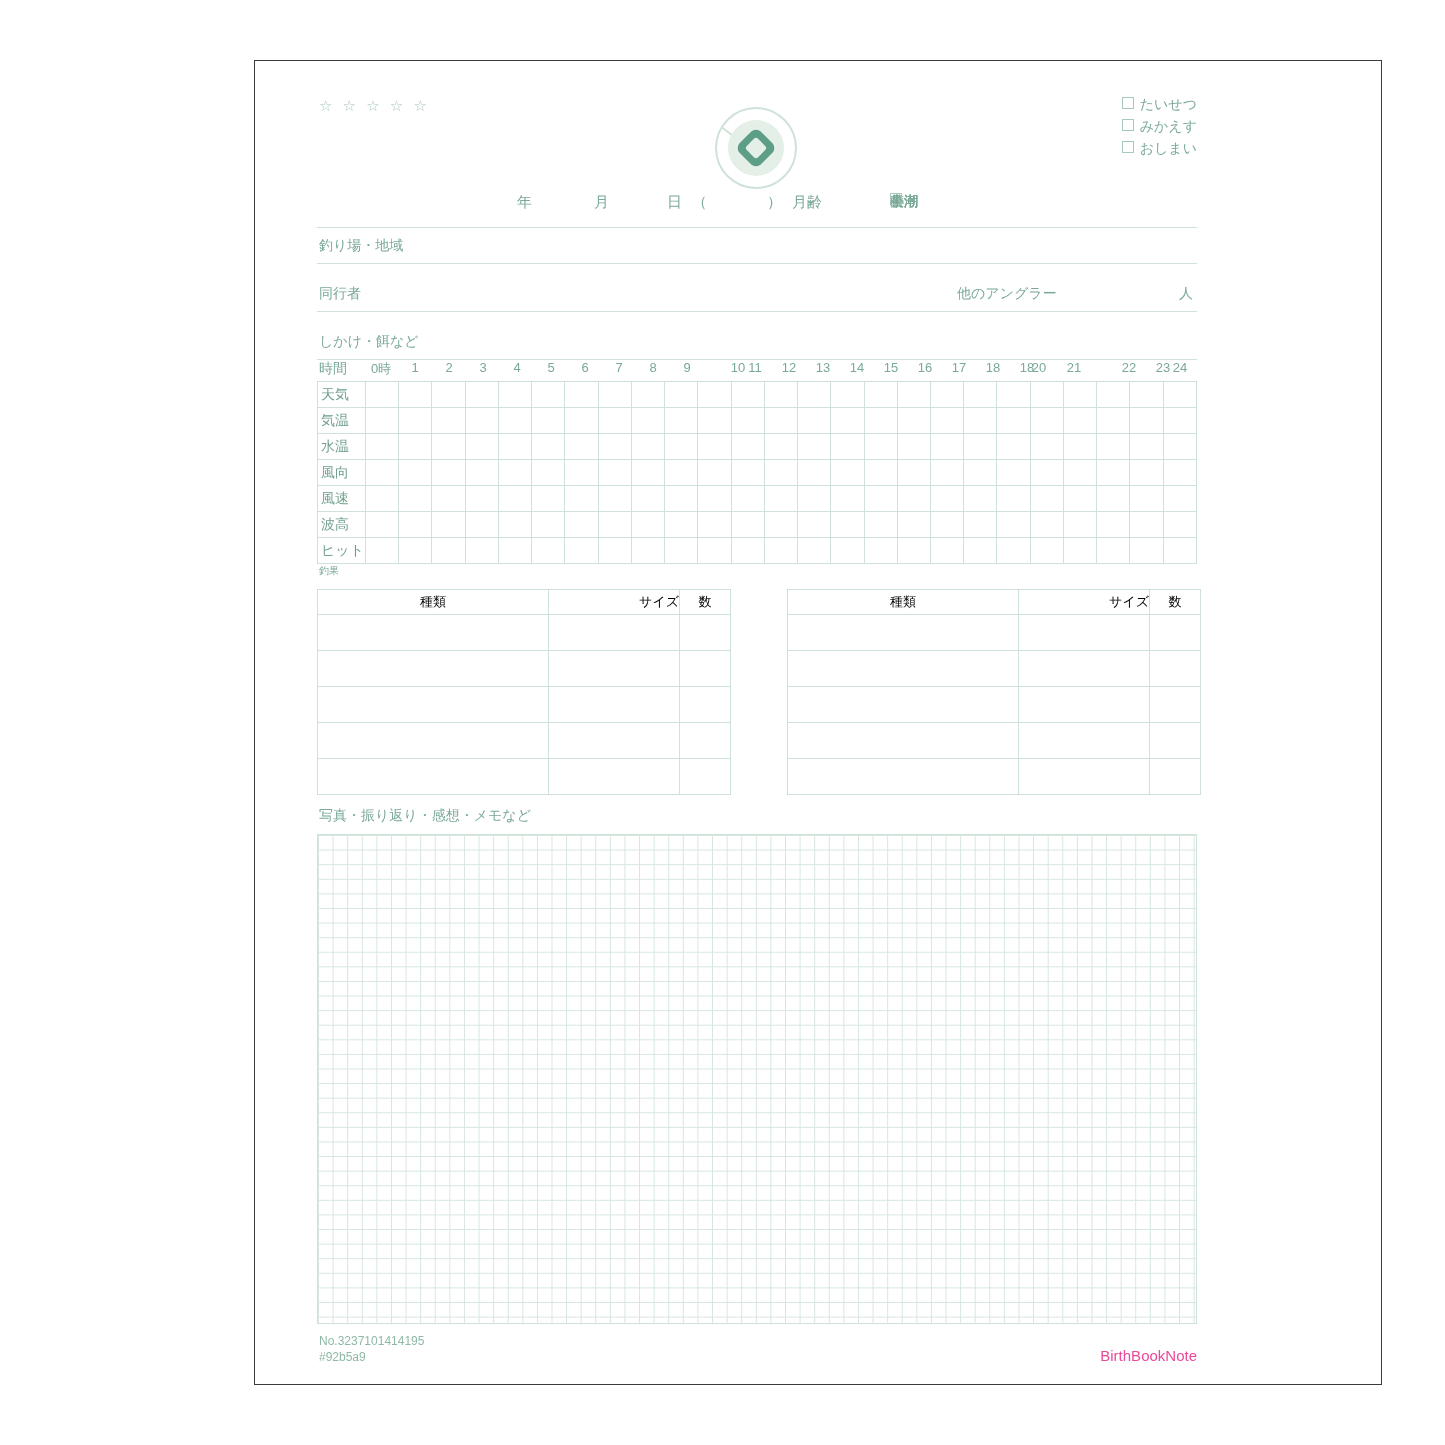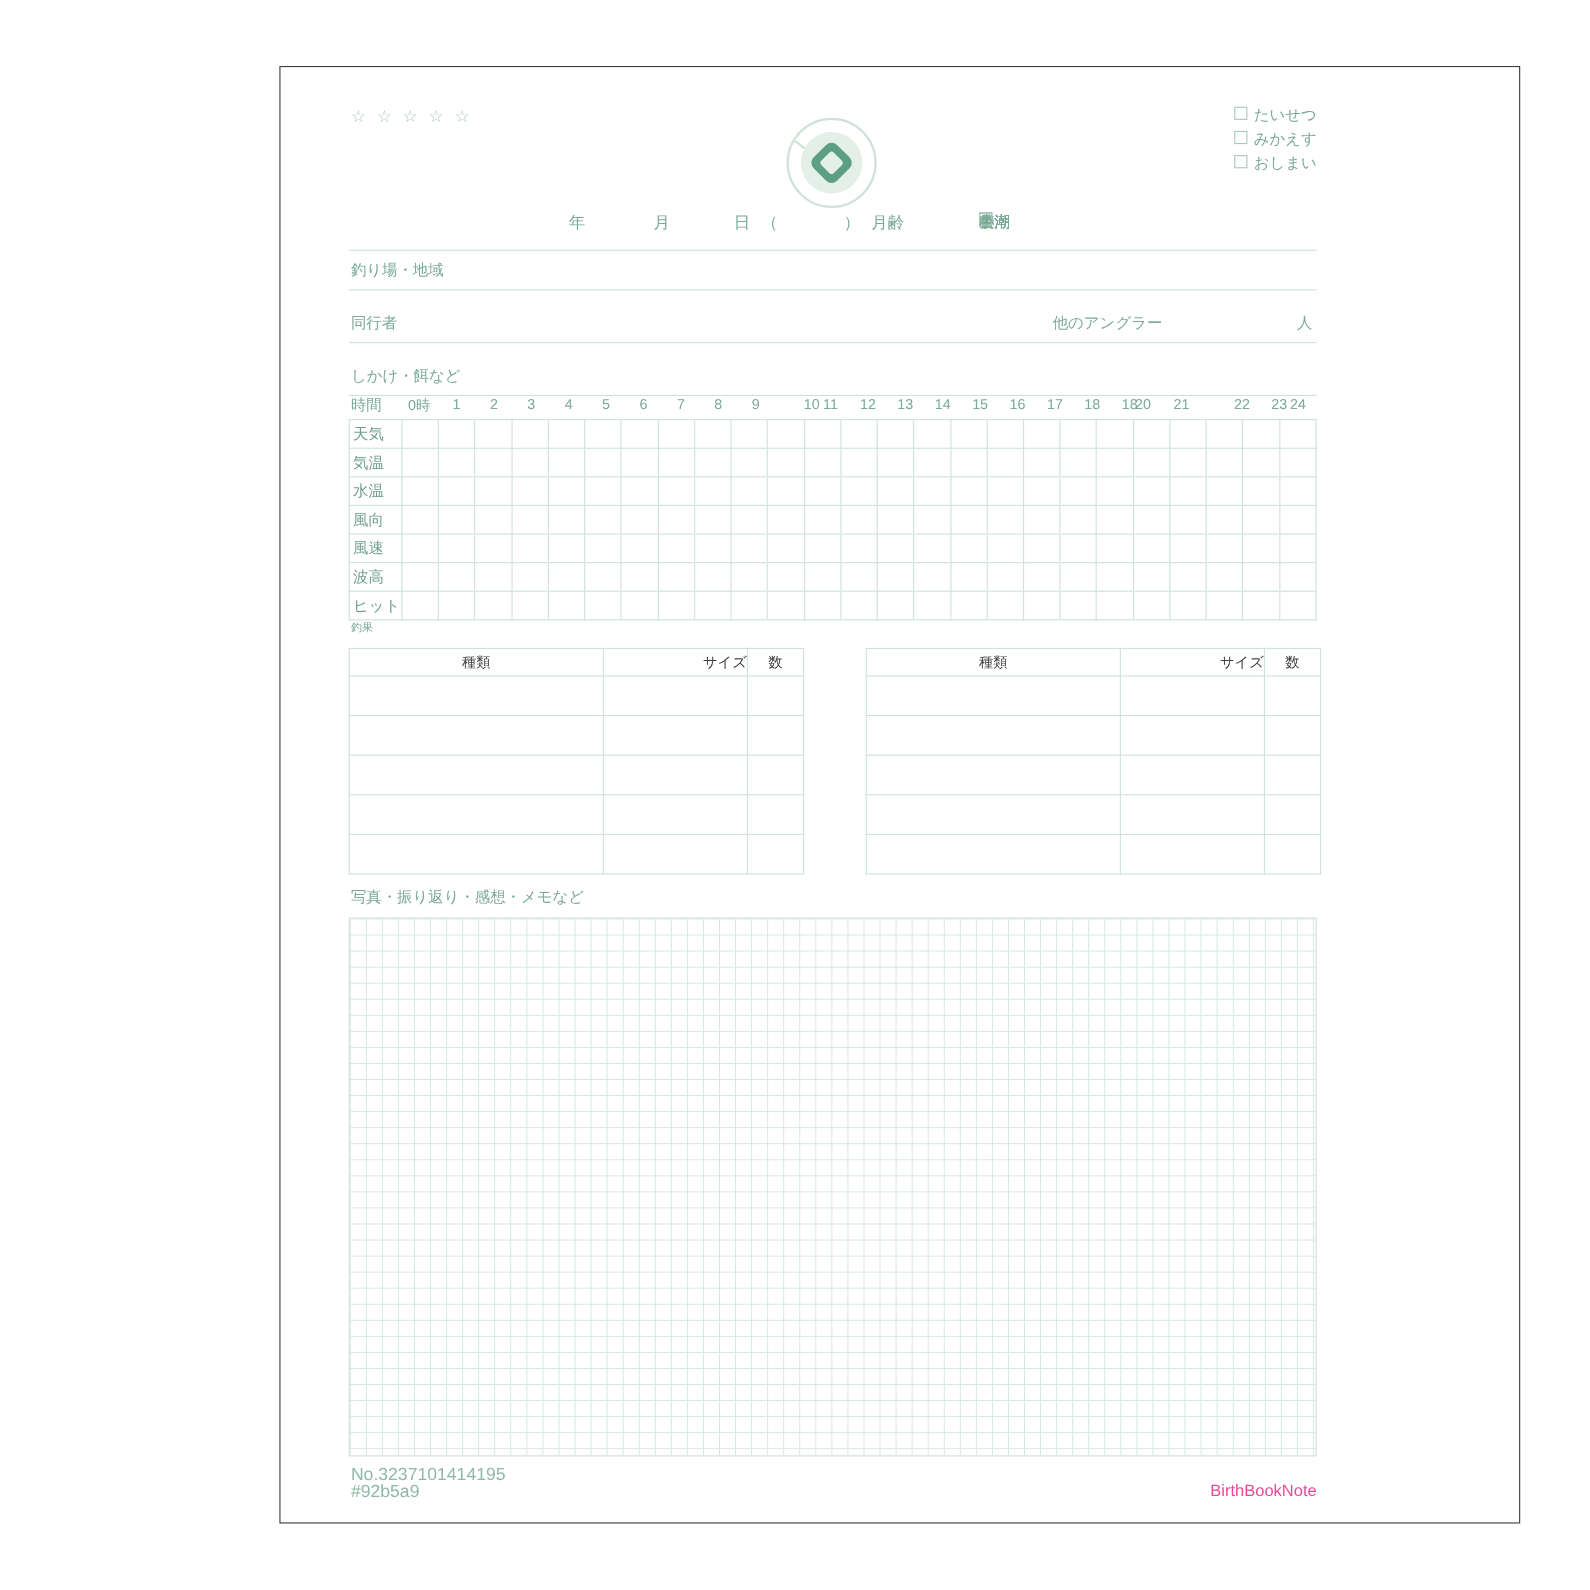--- a/index.html
+++ b/index.html
@@ -220,21 +220,21 @@
     position: absolute;
     top: 0;
   }
   table.catch.left { left: 0; }
   table.catch.right { left: 470px; }
   table.catch th, table.catch td {
     border: 1px solid #cfe2d8;
     height: 35px;
     font-weight: normal;
     font-size: 13px;
-    color: #404040;
+    color: #000000;
     padding: 0;
     margin-top: 16px;
   }
   table.catch th { height: 24px; }
   table.catch .c-kind { width: 230px; }
   table.catch .c-size { width: 130px; border-left: 1px dotted #d9e8e0; text-align: right; }
   table.catch .c-num  { width: 50px; border-left: 1px dotted #d9e8e0; }
 
   
   .memo-label {
@@ -256,21 +256,21 @@
       linear-gradient(to bottom, #d6e7de 1px, transparent 1px);
     background-size: 14.6px 14.6px;
     background-position: 0 0;
   }
 
   
   .footer-left {
     position: absolute;
     left: 2px;
     top: 1244px;
-    font-size: 16px;
+    font-size: 12px;
     line-height: 16px;
     color: #8fb8a6;
   }
   .footer-right {
     position: absolute;
     right: 0;
     top: 1258px;
     font-size: 15px;
     color: #ec4899;
   }

